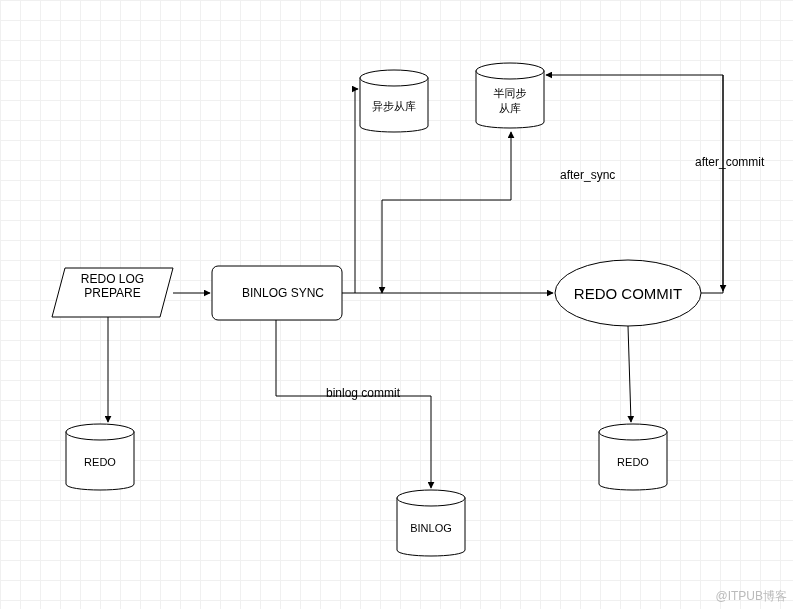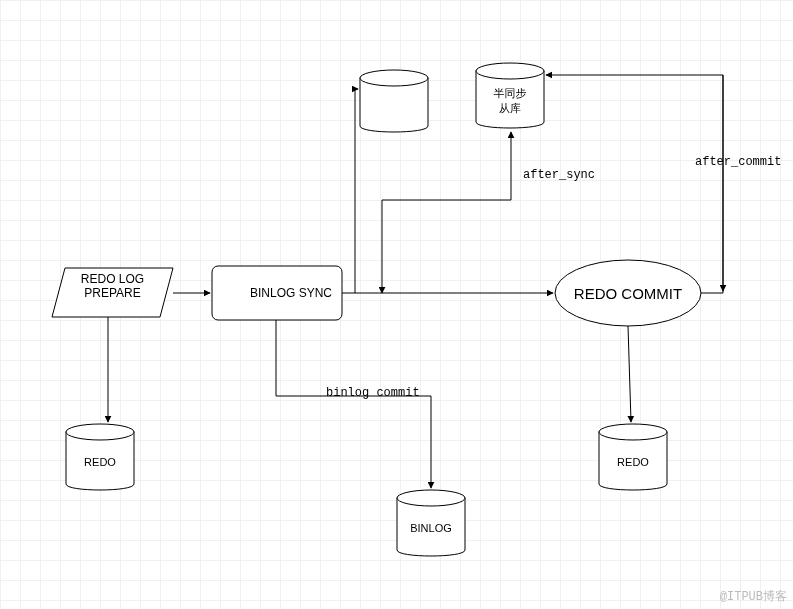--- a/index.html
+++ b/index.html
@@ -19,21 +19,21 @@
     background-image:
       linear-gradient(to right, #f0f0f0 1px, transparent 1px),
       linear-gradient(to bottom, #f0f0f0 1px, transparent 1px);
     background-size: 20px 20px;
   }
   .canvas { position: absolute; inset: 0; }
   svg { position:absolute; inset:0; width:793px; height:609px; pointer-events:none; }
   .node { position: absolute; display:flex; align-items:center; justify-content:center; text-align:center; }
   .label { position:absolute; font-size:12px; color:#000; background:transparent; }
   .watermark { position:absolute; right:6px; bottom:4px; color:#bbb; font-size:12px;margin-top:40px; }
-  text, span { font-family: Liberation Mono, monospace; }
+  text, span { font-family: Liberation Sans, sans-serif; }
 </style>
 </head>
 <body>
 
 <div class="grid"></div>
 
 <div class="canvas">
 
   <svg>
     <defs>
@@ -88,32 +88,33 @@
     <path d="M 276 320 L 276 396 L 431 396 L 431 488" fill="none" stroke="#000" marker-end="url(#arrow)"></path>
 
     <path d="M 382 293 L 382 200 L 511 200 L 511 132" fill="none" stroke="#000" marker-end="url(#arrow)" marker-start="url(#arrow)"></path>
 
     <path d="M 355 293 L 355 89 L 358 89" fill="none" stroke="#000" marker-end="url(#arrow)"></path>
   </svg>
 
   <div class="node" style="left:52px; top:268px; width:121px; height:35px; font-size:12px; white-space:pre;">REDO LOG
 PREPARE</div>
 
-  <div class="node" style="left:212px; top:266px; width:130px; height:54px; font-size:12px;padding-left:28px;">BINLOG SYNC</div>
+  <div class="node" style="left:204px; top:266px; width:130px; height:54px; font-size:12px;padding-left:28px;">BINLOG SYNC</div>
 
   <div class="node" style="left:555px; top:260px; width:146px; height:66px; font-size:15px;">REDO COMMIT</div>
 
+  <div class="node" style="left:360px; top:82px; width:68px; height:48px; font-size:11px;">异步从库</div>
 
   <div class="node" style="left:476px; top:78px; width:68px; height:45px; font-size:11px; white-space:pre;">半同步
 从库</div>
 
   <div class="node" style="left:66px; top:438px; width:68px; height:48px; font-size:11px;">REDO</div>
 
   <div class="node" style="left:599px; top:438px; width:68px; height:48px; font-size:11px;">REDO</div>
 
   <div class="node" style="left:397px; top:504px; width:68px; height:48px; font-size:11px;">BINLOG</div>
 
   <span class="label" style="left:298px; top:386px;margin-left:28px;">binlog commit</span>
-  <span class="label" style="left:523px; top:168px;">after_sync</span>
+  <span class="label" style="left:560px; top:168px;">after_sync</span>
   <span class="label" style="left:695px; top:155px;">after_commit</span>
 
   <span class="watermark">@ITPUB博客</span>
 </div>
 
 </body></html>

